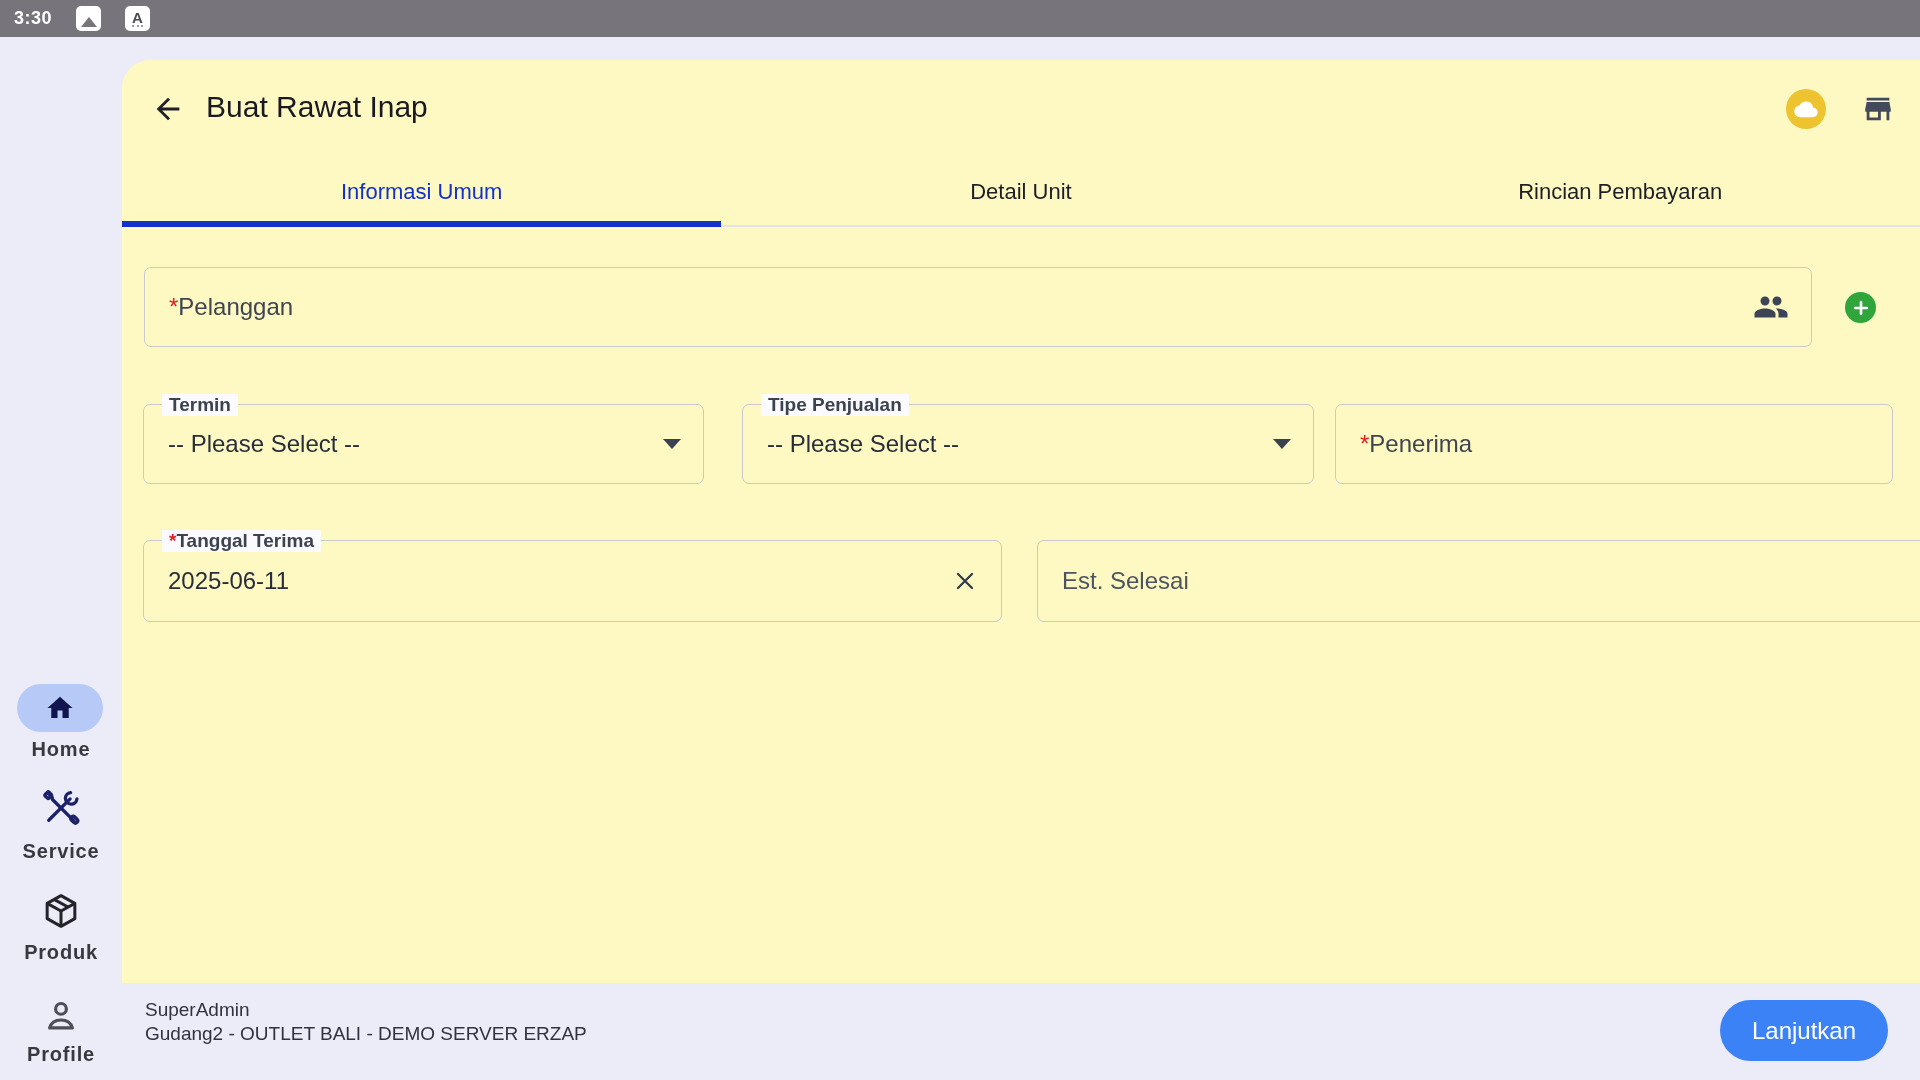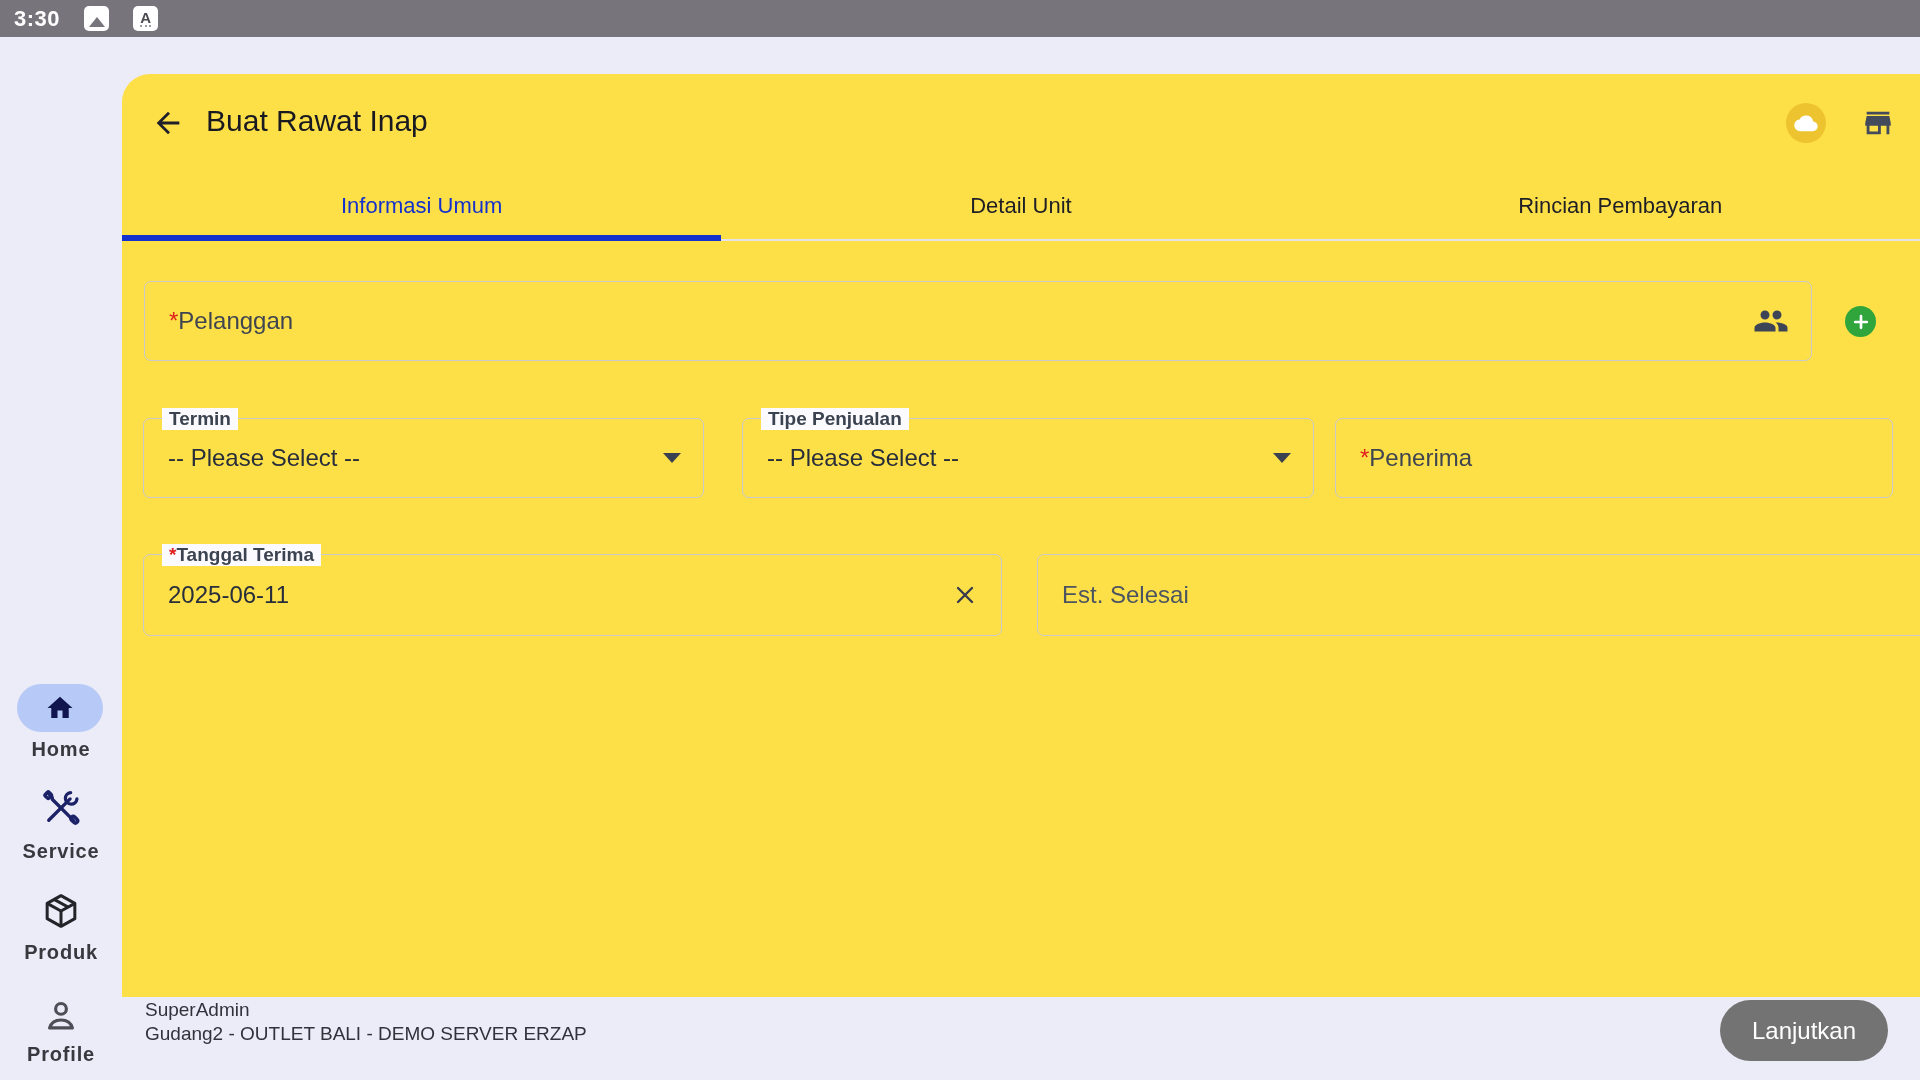--- a/index.html
+++ b/index.html
@@ -2,30 +2,30 @@
 <html><head>
 <meta charset="utf-8">
 <style>
   * { margin:0; padding:0; box-sizing:border-box; }
   html,body { width:1920px; height:1080px; overflow:hidden;
     font-family:"Liberation Sans", sans-serif; background:#ecebf8; }
 
   
   .statusbar { position:absolute; left:0; top:0; width:1920px; height:37px;
     background:#77757b; display:flex; align-items:center; }
-  .statusbar .time { color:#fff; font-weight:bold; font-size:22px; margin-left:14px; letter-spacing:.5px; }
+  .statusbar .time { color:#fff; font-weight:bold; font-size:18px; margin-left:14px; letter-spacing:.5px; }
   .sbadge { width:25px; height:25px; background:#fff; border-radius:5px; margin-left:24px;
     display:flex; align-items:center; justify-content:center; overflow:hidden; }
   .sbadge .mountain { width:0; height:0; border-left:8px solid transparent;
     border-right:8px solid transparent; border-bottom:10px solid #77757b; margin-top:6px; }
   .sbadge .letter { color:#4a4a50; font-weight:bold; font-size:15px; line-height:1; border-bottom:2px dotted #9a9aa0; }
 
   
-  .card { position:absolute; left:122px; top:74px; width:1798px; height:923px;
-    background:#fde047; border-top-left-radius:28px; }
+  .card { position:absolute; left:122px; top:60px; width:1798px; height:923px;
+    background:#fef9c3; border-top-left-radius:28px; }
 
   .header { position:absolute; left:0; top:0; width:100%; height:98px; }
   .back-btn { position:absolute; left:26px; top:29px; width:40px; height:40px; display:flex;
     align-items:center; justify-content:center; cursor:pointer; }
   .page-title { position:absolute; left:84px; top:30px; font-size:30px; font-weight:500; color:#191922; }
   .hdr-cloud { position:absolute; left:1664px; top:29px; width:40px; height:40px; border-radius:50%;
     background:#edc32f; display:flex; align-items:center; justify-content:center; }
   .hdr-store { position:absolute; left:1738px; top:31px; width:36px; height:36px;
     display:flex; align-items:center; justify-content:center; }
 
@@ -63,21 +63,21 @@
   
   .side-item { position:absolute; left:0; width:122px; text-align:center;font-weight:bold; }
   .side-label { font-size:20px; color:#38383f; letter-spacing:.8px; }
   .home-pill { position:absolute; left:17px; top:684px; width:86px; height:48px; border-radius:24px;
     background:#b7c9f7; display:flex; align-items:center; justify-content:center; cursor:pointer; }
   .icon-wrap { display:flex; align-items:center; justify-content:center; cursor:pointer; }
 
   
   .footer-info { position:absolute; left:145px; top:998px; font-size:19px; color:#32323c; line-height:23.5px; }
   .continue-btn { position:absolute; left:1720px; top:1000px; width:168px; height:61px; border-radius:31px;
-    background:#737373; border:none; color:#fff; font-size:24px; font-family:inherit;
+    background:#3b82f6; border:none; color:#fff; font-size:24px; font-family:inherit;
     display:flex; align-items:center; justify-content:center; cursor:pointer; }
 </style>
 </head>
 <body>
 
 <div class="statusbar">
   <span class="time">3:30</span>
   <span class="sbadge">
       <span class="mountain"></span>
     </span>

